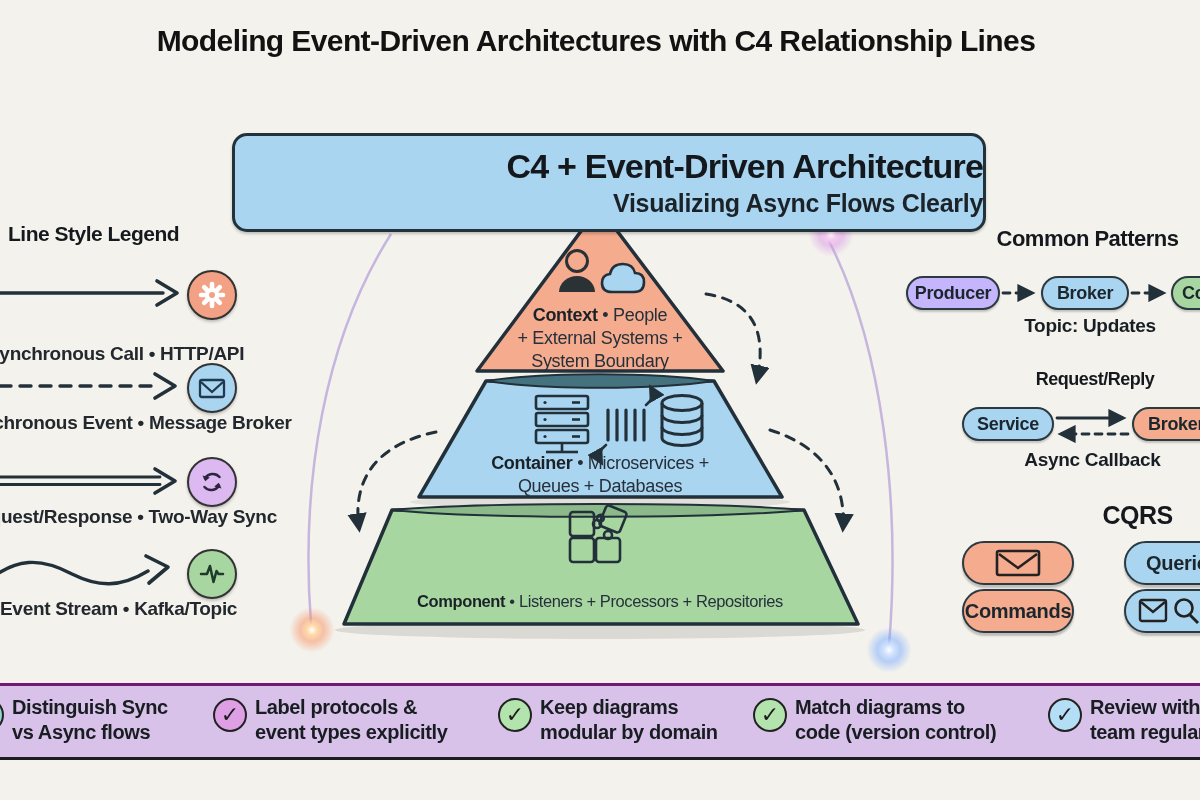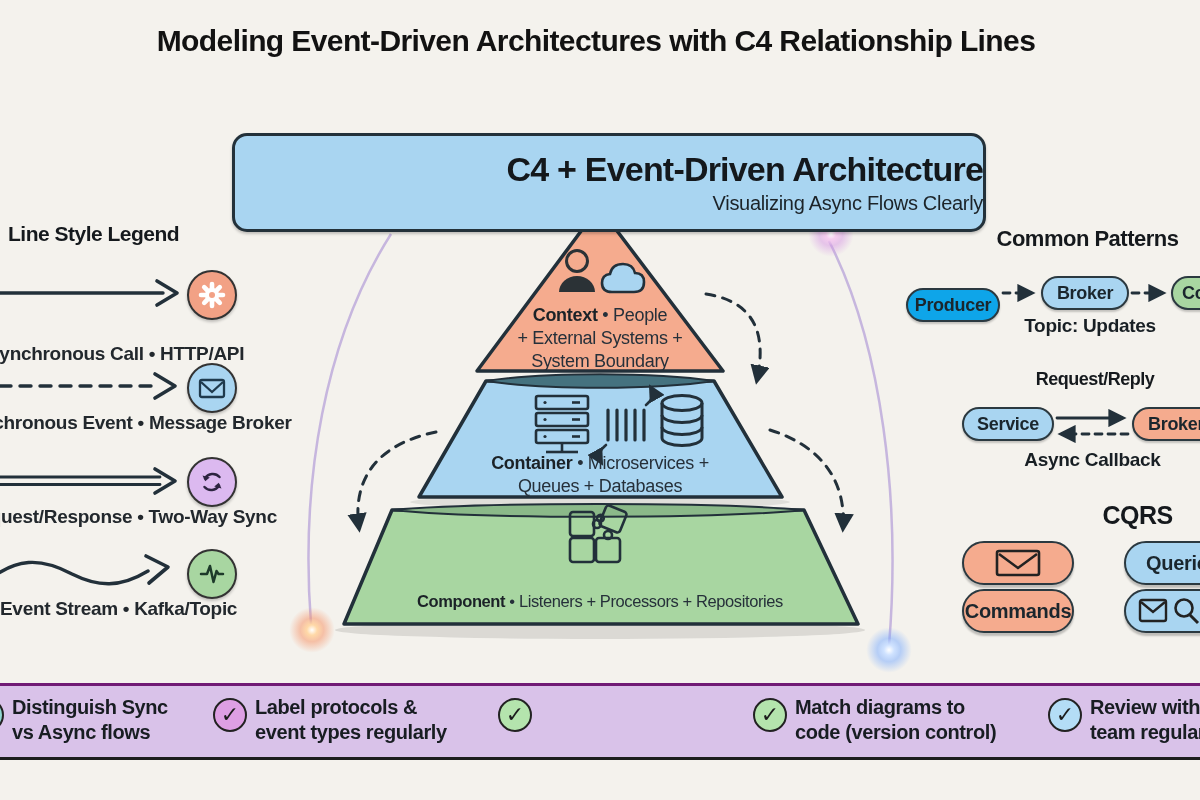--- a/index.html
+++ b/index.html
@@ -16,21 +16,21 @@
     left:0;top:24px;width:1192px;text-align:center;
     font-size:30px;font-weight:bold;letter-spacing:-0.6px;color:#121212;
   }
   .header-box{
     left:232px;top:85px;width:748px;height:93px;
     background:#a9d5f1;border:3px solid #23313a;border-radius:15px;
     box-shadow:0 2px 3px rgba(0,0,0,.22);
     display:flex;flex-direction:column;align-items:flex-end;justify-content:center;margin-top:48px;
   }
   .header-box .hb-title{font-size:34px;font-weight:bold;letter-spacing:-0.8px;color:#14181c;line-height:38px;}
-  .header-box .hb-sub{font-size:20px;font-weight:400;letter-spacing:-0.3px;color:#1c2328;margin-top:4px;}
+  .header-box .hb-sub{font-size:25px;font-weight:700;letter-spacing:-0.3px;color:#1c2328;margin-top:4px;}
   .section-heading{font-weight:bold;color:#15191d;letter-spacing:-0.5px;text-align:center;}
   
   .legend-heading{left:8px;top:222px;font-size:21px;width:200px;text-align:left;}
   .legend-label{font-size:19px;font-weight:600;letter-spacing:-0.3px;color:#22282d;}
   .legend-icon{
     width:46px;height:46px;border-radius:50%;border:2.5px solid #333;
     display:flex;align-items:center;justify-content:center;
     box-shadow:0 2px 3px rgba(0,0,0,.22);
   }
   
@@ -235,21 +235,21 @@
   <b>Container</b> <span>• Microservices +</span><br>
   <span>Queues + Databases</span>
 </div>
 
 <div class="abs pyr-text nowrap" style="left:360px;top:592px;width:480px;font-size:16.5px;letter-spacing:-0.4px;">
   <b>Component</b> <span>• Listeners + Processors + Repositories</span>
 </div>
 
 <div class="abs section-heading" style="left:975px;top:226px;width:225px;font-size:22px;">Common Patterns</div>
 
-<div class="abs pill" style="left: 906px; top: 288px; width: 94px; background: #0ea5e9;">
+<div class="abs pill" style="left: 906px; top: 276px; width: 94px; background: #c4b5fd;">
   <span>Producer</span>
 </div>
 <div class="abs pill" style="left: 1041px; top: 276px; width: 88px; background: rgb(169, 213, 241);">
   <span>Broker</span>
 </div>
 <div class="abs pill" style="left: 1171px; top: 276px; width: 92px; justify-content: flex-start; padding-left: 9px; background: rgb(168, 214, 161);">
   <span>Consumer</span>
 </div>
 <div class="abs caption" style="left:995px;top:315px;width:190px;">Topic: Updates</div>
 
@@ -288,24 +288,28 @@
 <div class="abs banner" style="background: rgb(217, 194, 233);">
   <div class="check-circle" style="left: -30px; background: rgb(146, 216, 210);">✓</div>
   <div class="check-text" style="left:12px;">
     <span>Distinguish Sync</span><br>
     <span>vs Async flows</span>
   </div>
 
   <div class="check-circle" style="left: 213px; background: rgb(222, 159, 228);">✓</div>
   <div class="check-text" style="left:255px;">
     <span>Label protocols &amp;</span><br>
-    <span>event types regularly</span>
+    <span>event types explicitly</span>
   </div>
 
   <div class="check-circle" style="left: 498px; background: rgb(180, 228, 173);">✓</div>
+  <div class="check-text" style="left:540px;">
+    <span>Keep diagrams</span><br>
+    <span>modular by domain</span>
+  </div>
 
   <div class="check-circle" style="left: 753px; background: rgb(180, 228, 173);">✓</div>
   <div class="check-text" style="left:795px;">
     <span>Match diagrams to</span><br>
     <span>code (version control)</span>
   </div>
 
   <div class="check-circle" style="left: 1048px; background: rgb(180, 221, 246);">✓</div>
   <div class="check-text" style="left:1090px;">
     <span>Review with</span><br>

